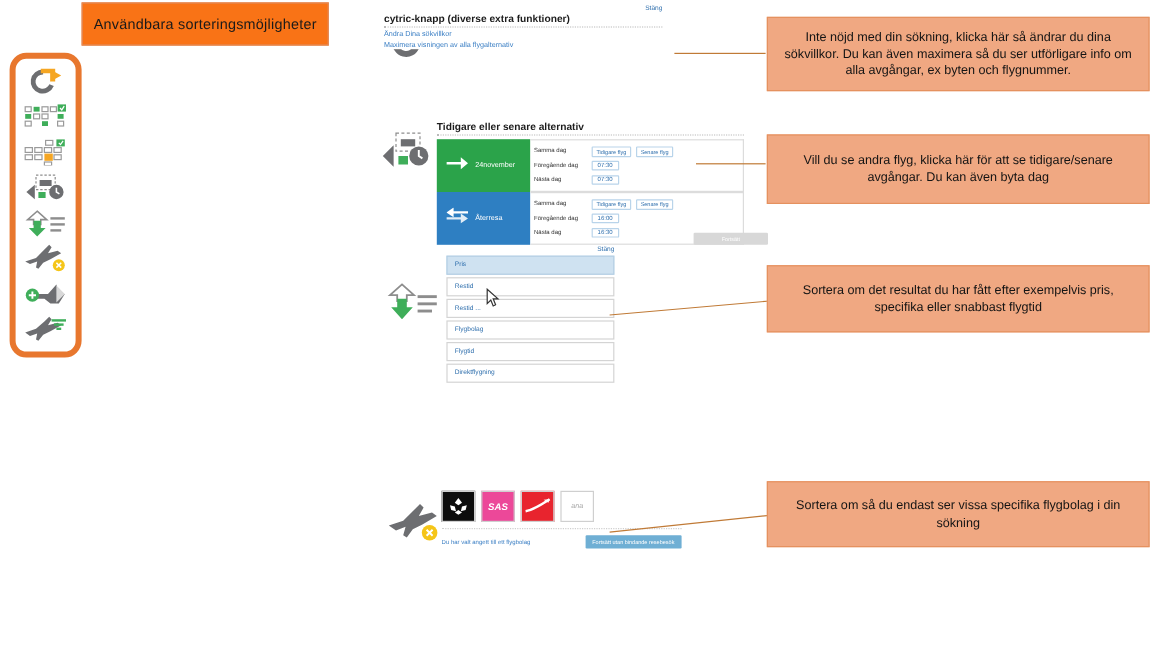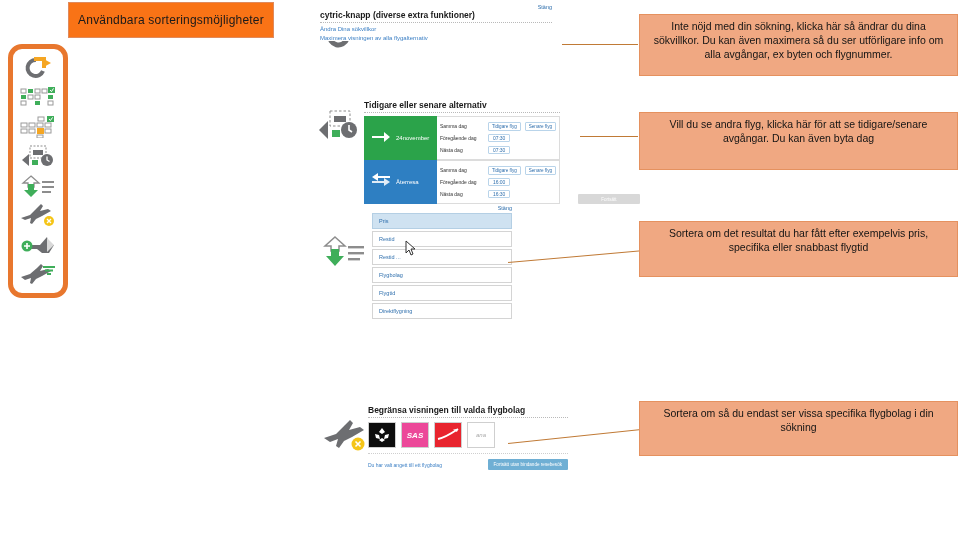--- a/index.html
+++ b/index.html
@@ -40,21 +40,21 @@
   }
   .sub-link{
     font-size:6px;color:#3b7fc4;margin-top:3px;filter:blur(.45px);
   }
 
   
   #block-cytric{left:320px;top:4px;width:232px;}
   #cytric-icon{left:322px;top:22px;width:40px;height:28px;}
 
   
-  #block-earlier{left:364px;top:100px;width:196px;}
+  #block-earlier{left:364px;top:100px;width:256px;}
   #cal-icon{left:316px;top:108px;width:44px;height:34px;}
   .leg{display:flex;height:44px;}
   .leg-left{width:78px;display:flex;align-items:center;gap:6px;padding-left:8px;box-sizing:border-box;}
   .leg-left .lbl{font-size:6px;color:#ffffff;filter:blur(.55px);}
   .leg-green{background:#2BA34A;}
   .leg-blue{background:#2E7FC2;}
   .leg-right{flex:1;background:#fff;border:1px solid #dcdcdc;border-left:none;
     display:flex;flex-direction:column;justify-content:center;padding:2px 3px;box-sizing:border-box;}
   .leg-row{display:flex;align-items:center;height:12px;gap:4px;}
   .leg-row .k{font-size:5px;color:#333;width:44px;filter:blur(.4px);}
@@ -97,21 +97,21 @@
   .air-note{font-size:5px;color:#3b7fc4;filter:blur(.55px);}
   .air-btn{
     background:#6FAFD4;color:#fff;font-size:4.6px;padding:3px 6px;border-radius:1px;
     filter:blur(.45px);white-space:nowrap;
   }
 
   
   .callout{
     position:absolute;left:639px;width:319px;
     background:#F0A882;border:1px solid #E5915F;
-    display:flex;align-items:flex-start;justify-content:center;
+    display:flex;align-items:center;justify-content:center;
     text-align:center;font-size:10.5px;color:#141414;line-height:1.35;
     padding:4px 10px;box-sizing:border-box;
   }
   #callout-1{top:14px;height:62px;}
   #callout-2{top:112px;height:58px;}
   #callout-3{top:221px;height:56px;}
   #callout-4{top:401px;height:55px;}
 
   
   .conn{position:absolute;background:#C07A36;height:1px;transform-origin:left center;}
@@ -323,21 +323,20 @@
 </div>
 
 <div class="abs" id="air-icon">
   <svg width="46" height="34" viewBox="0 0 46 34">
     <path d="M2 20l12-4 9-9 5-5 3 3-4 7 11-3 4 3-12 7-8 4-5 7-3-2 2-7-8 3z" fill="#6d6e71"></path>
     <circle cx="36" cy="26" r="6.5" fill="#F5C518"></circle>
     <path d="M33.5 23.5l5 5M38.5 23.5l-5 5" stroke="#fff" stroke-width="1.6"></path>
   </svg>
 </div>
 <div class="abs panel" id="block-air">
-  <div class="panel-title">Begränsa visningen till valda flygbolag</div>
   <div class="logo-row">
     <div class="logo logo-black">
       <svg width="18" height="16" viewBox="0 0 18 16">
         <path d="M9 1l3 4-3 2-3-2z" fill="#fff"></path>
         <path d="M2 7l4 1 1 4-4-1z" fill="#fff"></path>
         <path d="M16 7l-4 1-1 4 4-1z" fill="#fff"></path>
         <path d="M6 13l3-2 3 2-3 2z" fill="#fff"></path>
       </svg>
     </div>
     <div class="logo logo-sas">SAS</div>

